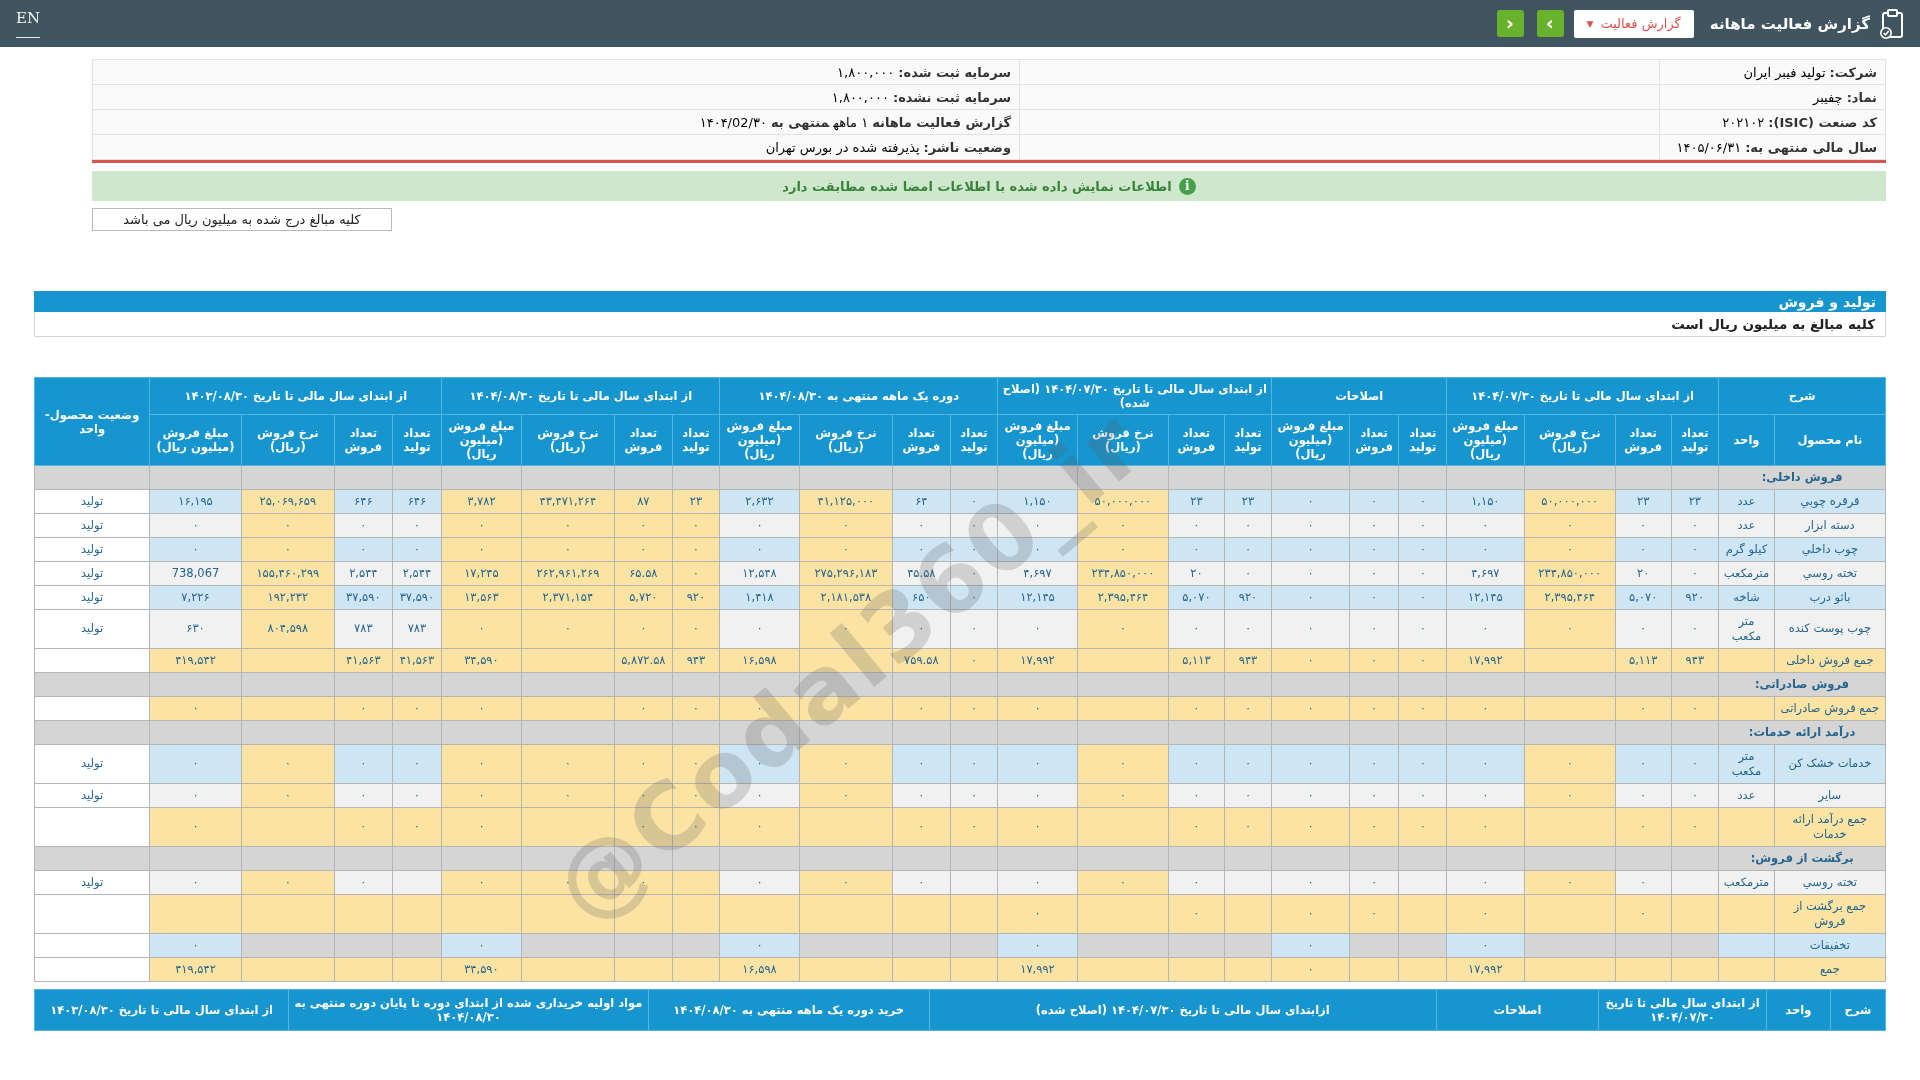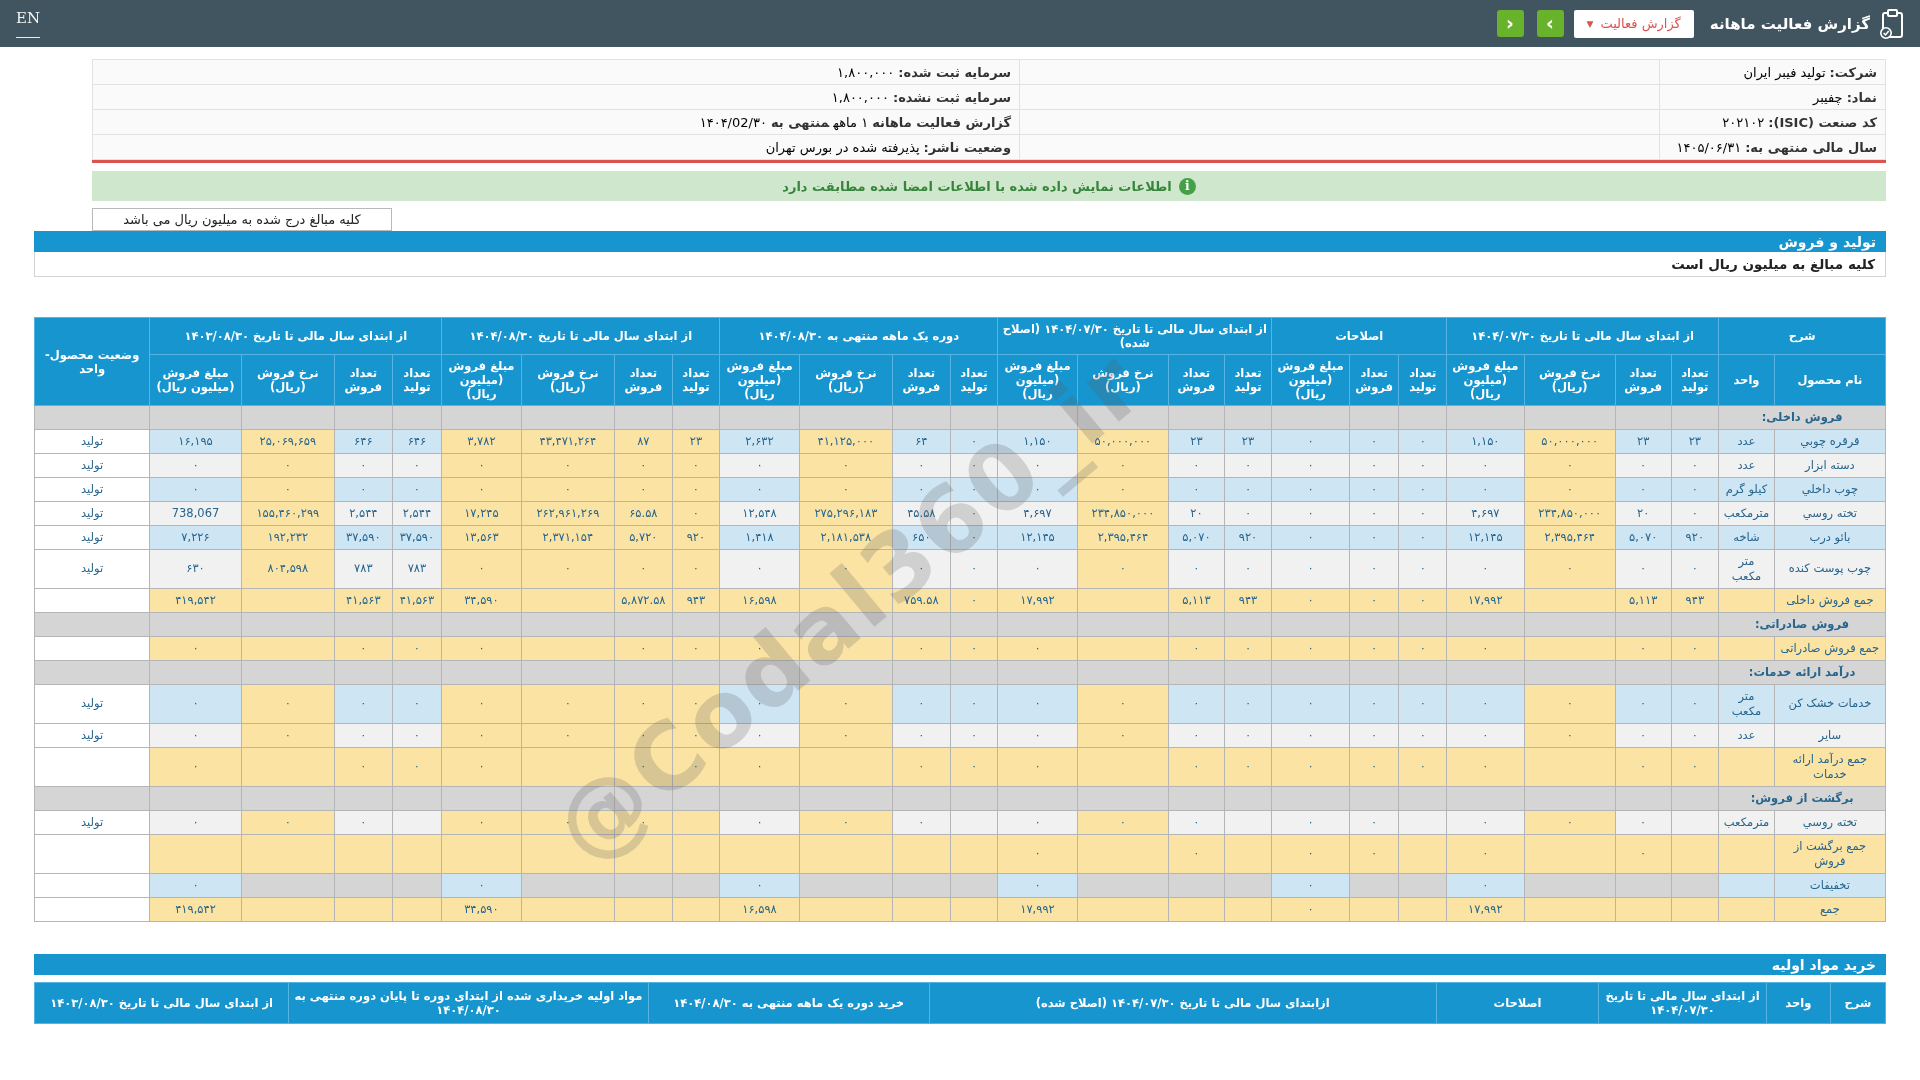--- a/index.html
+++ b/index.html
@@ -25,21 +25,21 @@
   .i-right { width:226px; }
   .i-mid { width:640px; }
   .ilabel { font-weight:bold; color:#333; }
   .ivalue { color:#000000; margin:0 4px; }
   .redline { height:3px; background:#d9534f; }
   .green-bar { margin-top:8px; height:30px; background:#cfe8cd; display:flex; align-items:center; justify-content:center; gap:7px; color:#39843c; font-size:13px; font-weight:bold; }
   .ginfo-icon { width:17px; height:17px; background:#45a049; border-radius:50%; color:#fff; font-size:12px; font-weight:bold; text-align:center; line-height:17px; font-family:"DejaVu Serif", serif; }
   .note-box { width:300px; margin:7px auto 0 0; background:#fff; border:1px solid #b9b9b9; font-size:13px; color:#222; text-align:center; padding:3px 6px; }
 
   
-  .section-bar { background:#1795cf; color:#fff; font-size:14px; font-weight:bold; padding:3px 10px; height:21px; line-height:16px; }
+  .section-bar { margin-top:60px; background:#1795cf; color:#fff; font-size:14px; font-weight:bold; padding:3px 10px; height:21px; line-height:16px; }
   .subtitle-row { border:1px solid #d4d4d4; border-top:none; background:#fff; font-size:13.5px; font-weight:bold; color:#222; padding:4px 10px; }
 
   
   .table-wrap { position:relative; margin-top:40px; }
   table.pt { width:100%; border-collapse:collapse; table-layout:fixed; }
   table.pt th { background:#1795cf; color:#fff; font-weight:bold; font-size:11.5px; border:1px solid #56b4e2; padding:4px 2px; text-align:center; }
   table.pt thead tr.gr th { height:26px; }
   table.pt td { border:1px solid #b5b5b5; font-size:11.5px; color:#25658e; padding:4px 3px; text-align:center; height:24px; line-height:1.3; word-wrap:break-word; }
   td.c-name { text-align:right; padding-right:5px; }
   td.c-unit { text-align:right; padding-right:4px; }
@@ -715,21 +715,20 @@
               <td class="yellow"></td>
               <td class="yellow"></td>
               <td class="yellow">۴۱۹,۵۴۲</td>
               <td class="c-status"></td>
             </tr>
           </tbody>
       </table>
       <div class="watermark">@Codal360_ir</div>
     </div>
 
-    <div class="section-bar purchase-bar">خرید مواد اولیه</div>
     <table class="purchase">
       <thead>
         <tr>
             <th class="g" style="width: 2.98031%;">شرح</th>
             <th class="g" style="width: 3.45929%;">واحد</th>
             <th class="g" style="width: 9.04737%;">از ابتدای سال مالی تا تاریخ ۱۴۰۴/۰۷/۳۰</th>
             <th class="g" style="width: 8.78127%;">اصلاحات</th>
             <th class="g" style="width: 27.4082%;">ازابتدای سال مالی تا تاریخ ۱۴۰۴/۰۷/۳۰ (اصلاح شده)</th>
             <th class="g" style="width: 15.1676%;">خرید دوره یک ماهه منتهی به ۱۴۰۴/۰۸/۳۰</th>
             <th class="g" style="width: 19.4252%;">مواد اولیه خریداری شده از ابتدای دوره تا پایان دوره منتهی به ۱۴۰۴/۰۸/۳۰</th>

